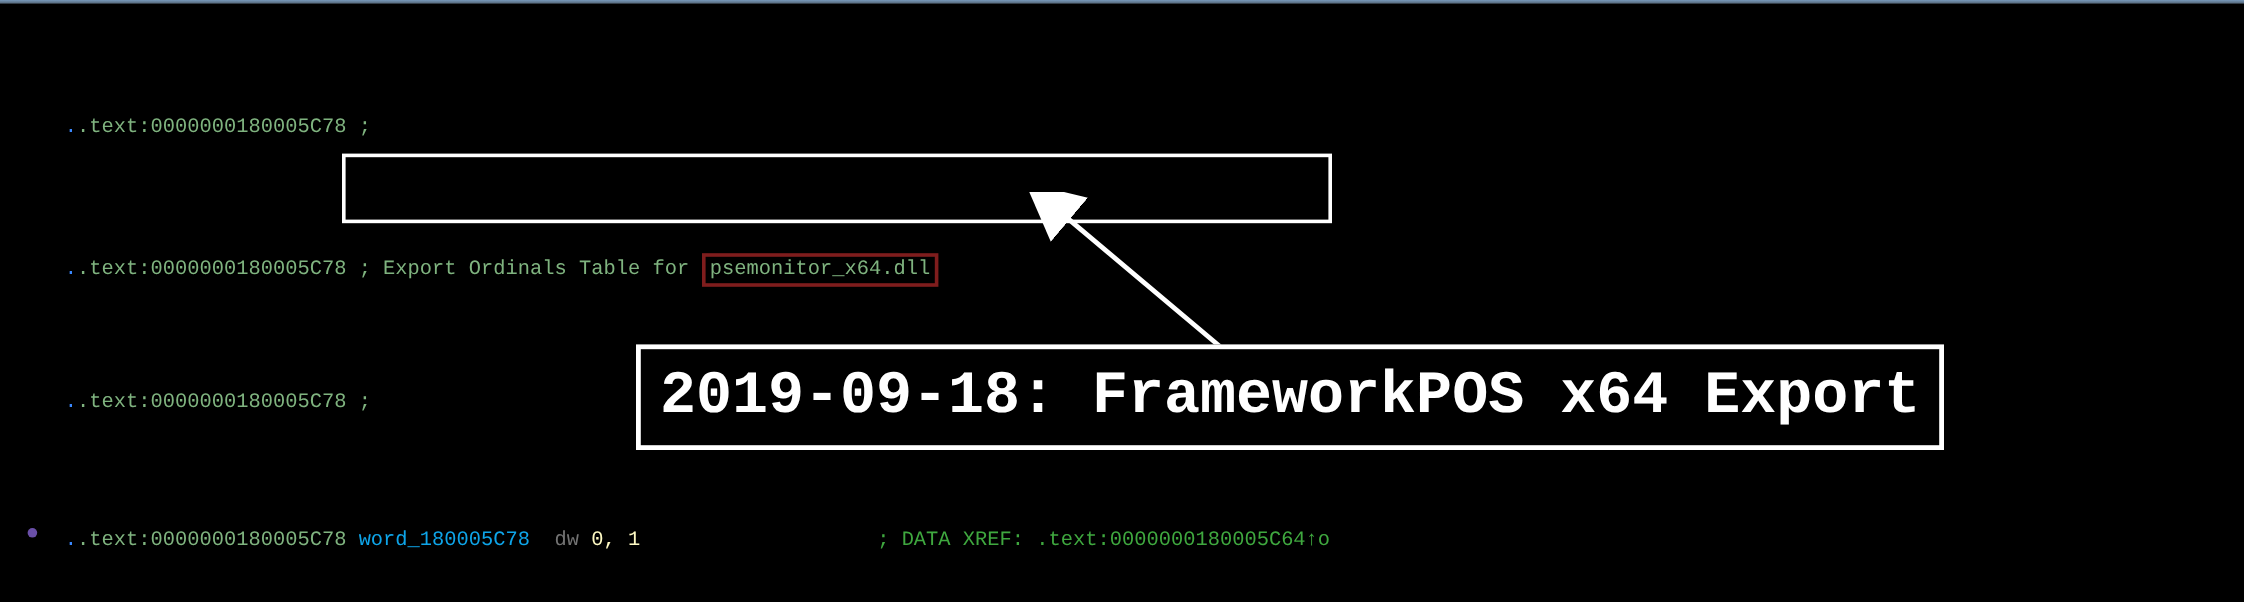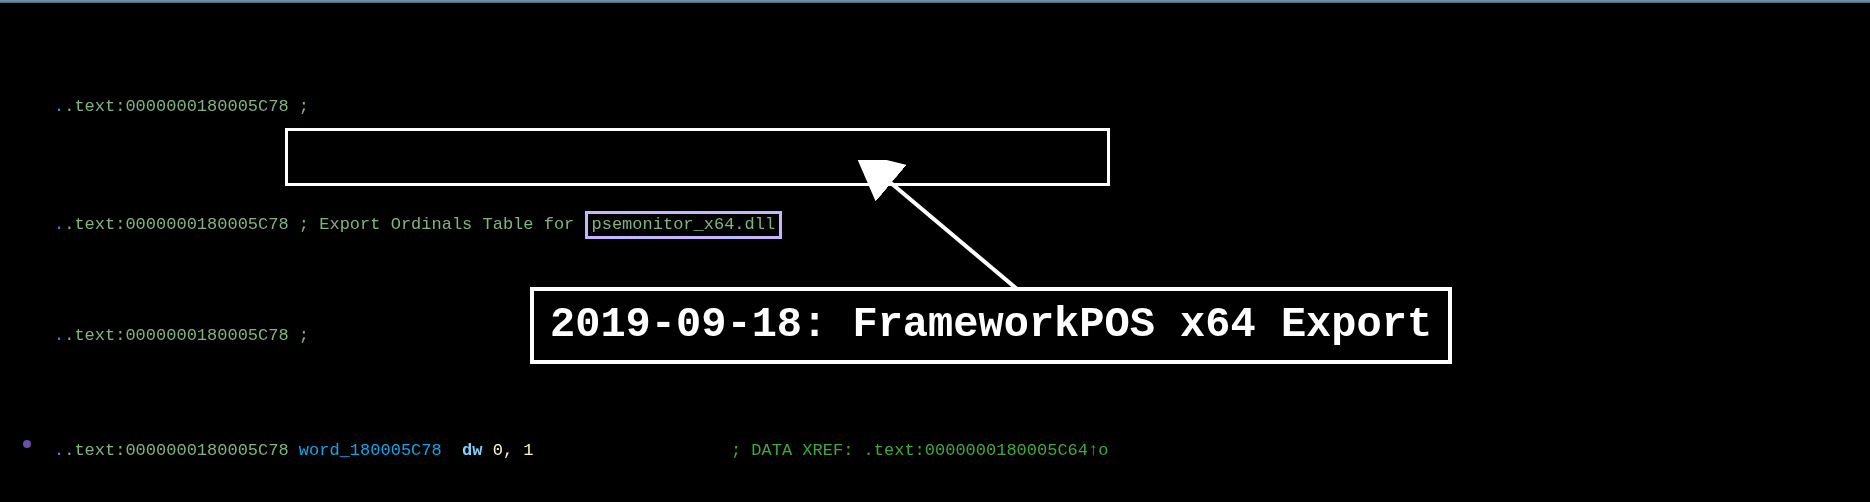--- a/index.html
+++ b/index.html
@@ -35,46 +35,46 @@
     width: 8px;
     height: 8px;
     background: #6a4fa8;
     border-radius: 50%;
   }
   .seg { color: #3a88fe; }
   .addr { color: #7fb37f; }
   .comment { color: #7fb37f; }
   .xref { color: #3fa83f; margin-left: 24px; }
   .label { color: #0ea5e9; }
-  .mnemonic { color: #7dd3fc; font-weight: bold; }
+  .mnemonic { color: #737373; }
   .num { color: #fef9c3; }
   .txt { padding-left: 0; }
   .boxed {
-    border: 3px solid #c4b5fd;
+    border: 3px solid #7f1d1d;
     padding: 0 4px;
     display: inline-block;
   }
   .box-region {
     position: absolute;
     border: 3px solid #fff;
     pointer-events: none;
     z-index: 5;
   }
   .annotation-box {
     position: absolute;
     left: 530px;
     top: 287px;
     border: 4px solid #fff;
     padding: 6px 16px;
     background: #000;
     z-index: 10;
   }
   .annotation-text {
     color: #fff;
-    font-size: 42px;
+    font-size: 50px;
     font-weight: bold;
     font-family: 'Courier New', monospace;
     white-space: nowrap;
   }
   .arrow-svg {
     position: absolute;
     left: 600px;
     top: 160px;
     z-index: 8;
     pointer-events: none;

